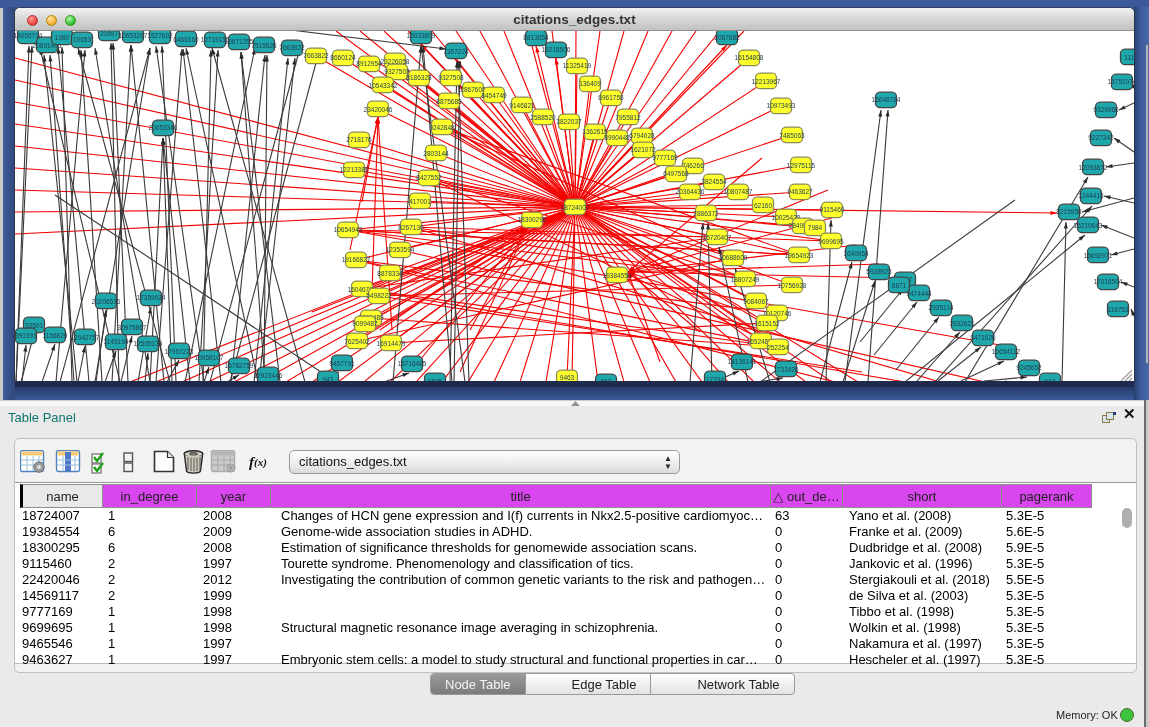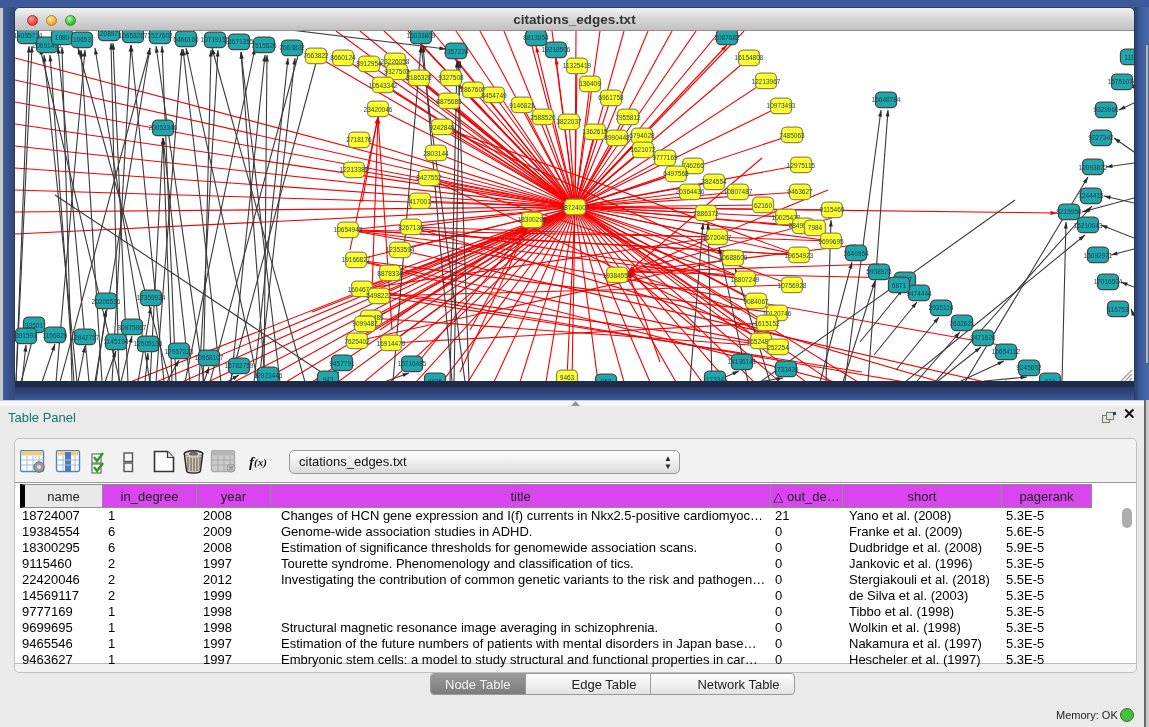--- a/index.html
+++ b/index.html
@@ -918,35 +918,35 @@
 
   <text x="229" y="17" font-size="15" font-style="italic" font-weight="bold" font-family="Liberation Serif, serif" fill="#111">f</text>
   <text x="234" y="16" font-size="11" font-style="italic" font-weight="bold" font-family="Liberation Serif, serif" fill="#111">(x)</text>
 </svg>
 <div id="dd">citations_edges.txt
   <div id="ddst">▲<br>▼</div>
 </div>
 <div id="tbl">
 
   <div id="thead">
-    <div class="th" style="left:5px;width:83px;background:#e9e9e9;border-left:5px solid #000000;">name</div>
+    <div class="th" style="left:5px;width:83px;background:#e9e9e9;border-left:3px solid #000000;">name</div>
     <div class="th" style="left:88px;width:94px;">in_degree</div>
     <div class="th" style="left:182px;width:74px;">year</div>
     <div class="th" style="left:256px;width:500px;">title</div>
     <div class="th" style="left:756px;width:72px;">△ out_de…</div>
     <div class="th" style="left:828px;width:159px;">short</div>
     <div class="th" style="left:987px;width:90px;">pagerank</div>
   </div>
   <div id="tbody">
 <div class="tr">
         <div class="c0">18724007</div>
         <div class="c1">1</div>
         <div class="c2">2008</div>
         <div class="c3">Changes of HCN gene expression and I(f) currents in Nkx2.5-positive cardiomyoc…</div>
-        <div class="c4">21</div>
+        <div class="c4">63</div>
         <div class="c5">Yano et al. (2008)</div>
         <div class="c6">5.3E-5</div>
       </div>
 <div class="tr">
         <div class="c0">19384554</div>
         <div class="c1">6</div>
         <div class="c2">2009</div>
         <div class="c3">Genome-wide association studies in ADHD.</div>
         <div class="c4">0</div>
         <div class="c5">Franke et al. (2009)</div>
@@ -1001,21 +1001,20 @@
         <div class="c2">1998</div>
         <div class="c3">Structural magnetic resonance image averaging in schizophrenia.</div>
         <div class="c4">0</div>
         <div class="c5">Wolkin et al. (1998)</div>
         <div class="c6">5.3E-5</div>
       </div>
 <div class="tr">
         <div class="c0">9465546</div>
         <div class="c1">1</div>
         <div class="c2">1997</div>
-        <div class="c3">Estimation of the future numbers of patients with mental disorders in Japan base…</div>
         <div class="c4">0</div>
         <div class="c5">Nakamura et al. (1997)</div>
         <div class="c6">5.3E-5</div>
       </div>
 <div class="tr">
         <div class="c0">9463627</div>
         <div class="c1">1</div>
         <div class="c2">1997</div>
         <div class="c3">Embryonic stem cells: a model to study structural and functional properties in car…</div>
         <div class="c4">0</div>

